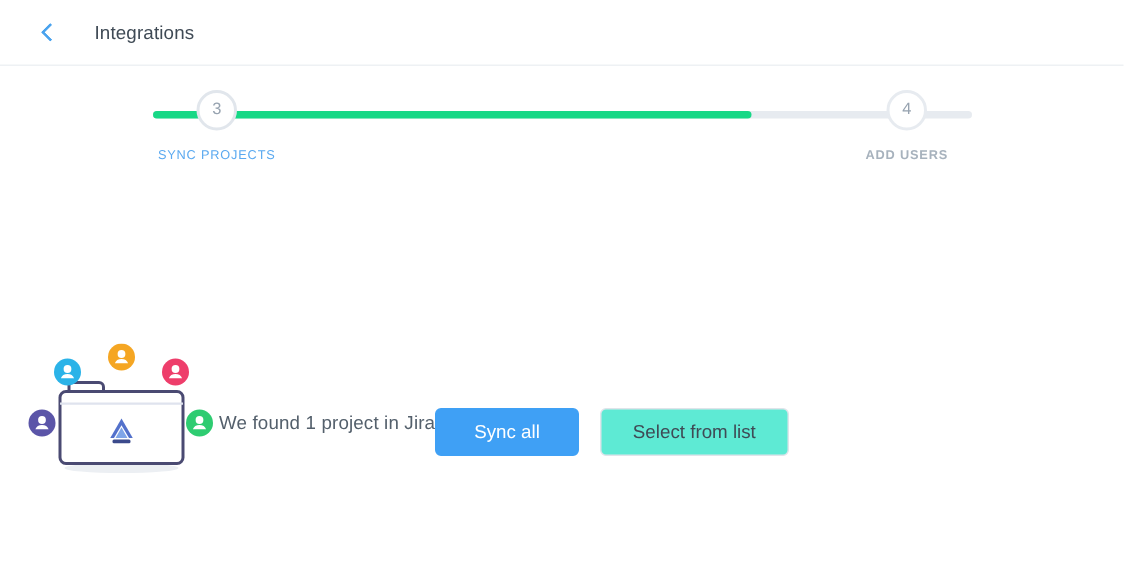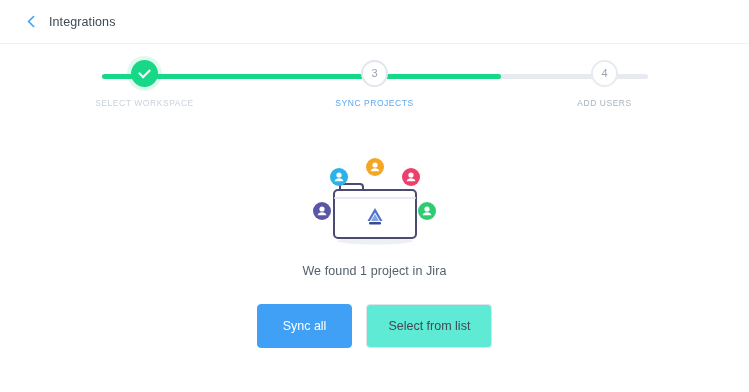--- a/index.html
+++ b/index.html
@@ -22,21 +22,21 @@
     height:44px;
     flex:0 0 44px;
     display:flex;align-items:center;
     padding-left:26px;
     box-sizing:border-box;
     background:#ffffff;
     border-bottom:1px solid #eef1f4;
   }
   .back-btn{
     display:flex;align-items:center;
-    gap:12px;
+    gap:26px;
     cursor:pointer;
     background:none;border:none;padding:0;
   }
   .chevron-left{
     width:11px;height:11px;
     display:inline-block;
     position:relative;
   }
   .chevron-left::before{
     content:"";
@@ -137,50 +137,51 @@
     letter-spacing:.55px;
     text-align:center;
     line-height:12px;
     text-transform:uppercase;
     white-space:pre-line;
     color:#8d99a6;
     user-select:none;
   }
   .step-label.muted{color:#c9d1d9;}
   .step-label.current{color:#5aa9f0;}
-  .step-label.pending{color:#a7b2bd;}
+  .step-label.pending{color:#a7b2bd;font-weight:bold;}
 
   
   .content{
     flex:1 1 auto;
     display:flex;
-    flex-direction:column;
+    flex-direction:row;
     align-items:center;
     justify-content:flex-start;
     padding-top:36px;
     box-sizing:border-box;
+    padding-left:16px;
   }
   .illustration{
     width:130px;height:92px;
     position:relative;
   }
   .illustration svg{display:block;}
   .caption{
     margin-top:14px;
     font-size:12.5px;
     color:#54606c;
     letter-spacing:.1px;
   }
   .actions{
     margin-top:26px;
     display:flex;
     gap:14px;
   }
   .btn{
-    height:44px;
+    height:32px;
     border-radius:4px;
     font-size:12.5px;
     display:flex;align-items:center;justify-content:center;
     cursor:pointer;
     box-sizing:border-box;
     font-family:"Liberation Sans",sans-serif;
   }
   .btn-primary{
     background:#3fa0f5;
     color:#ffffff;
@@ -206,26 +207,20 @@
     </button>
   </div>
 
   <div class="stepper-wrap">
     <div class="stepper">
       <div class="track"></div>
       <div class="track-fill"></div>
       <div class="steps">
 
 
-        <div class="step">
-          <div class="dot done">
-            <span class="check"></span>
-          </div>
-          <div class="step-label muted">SELECT WORKSPACE</div>
-        </div>
 
         <div class="step">
           <div class="dot idle active">
             <span class="dot-num">3</span>
           </div>
           <div class="step-label current">SYNC PROJECTS</div>
         </div>
 
         <div class="step">
           <div class="dot idle">

